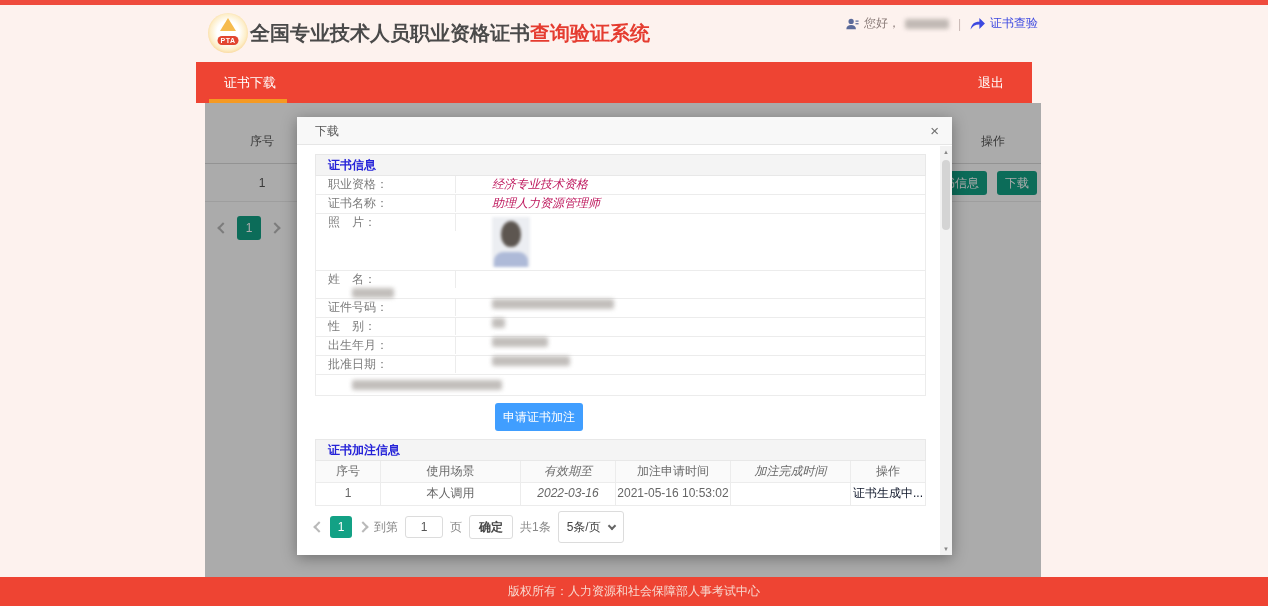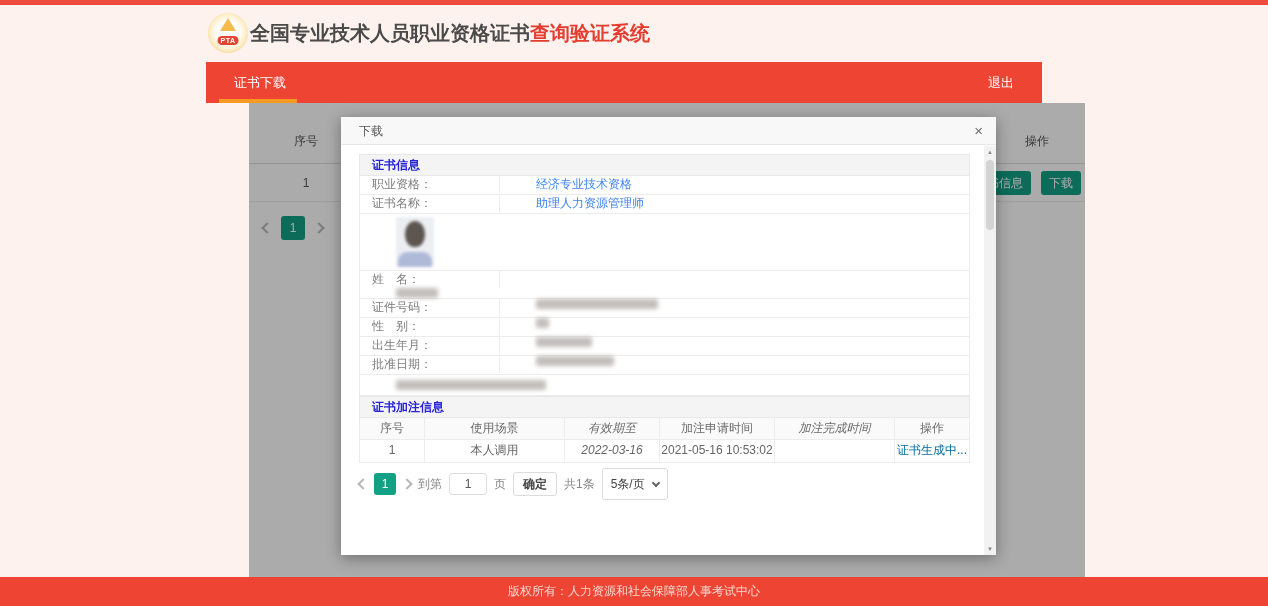--- a/index.html
+++ b/index.html
@@ -23,27 +23,27 @@
   .title .red { color:#e53c30; }
 
   .userbar { position:absolute; right:3px; top:10px; display:flex; align-items:center; gap:5px;
              font-size:12px; color:#8a7b78; }
   .userbar .sep { color:#c9b8b4; margin:0 4px; }
   .userbar .link { color:#3d49e0; cursor:pointer; }
   .masked { display:inline-block; height:10px; border-radius:2px; background:#9a948f;
             filter:blur(2px); opacity:.6; vertical-align:middle; }
 
   
-  .nav { position:absolute; top:62px; left:206px; width:836px; height:41px; background:#ee4433; }
+  .nav { position:absolute; top:62px; left:196px; width:836px; height:41px; background:#ee4433; }
   .nav-tab { position:absolute; left:28px; top:0; line-height:41px; color:#fff; font-size:13px; cursor:pointer; }
   .nav-underline { position:absolute; left:13px; bottom:0; width:78px; height:4px; background:#f59a23; }
   .nav-logout { position:absolute; right:28px; top:0; line-height:41px; color:#fff; font-size:13px; cursor:pointer; }
 
   
-  .content { position:absolute; top:103px; left:205px; width:836px; height:474px; background:#fff;margin-left:44px; }
+  .content { position:absolute; top:103px; left:205px; width:836px; height:474px; background:#fff; }
 
   
   .bgtable { position:absolute; top:16px; left:0; right:0; font-size:12px; color:#555; }
   .bg-head { position:relative; height:45px; border-bottom:1px solid #dcdcdc; }
   .bg-head .c1 { position:absolute; left:0; top:0; width:115px; height:100%; line-height:45px;
                  text-align:center; border-right:1px solid #dcdcdc; }
   .bg-head .c2 { position:absolute; right:0; top:0; width:96px; height:100%; line-height:45px; text-align:center; }
   .bg-row { position:relative; height:38px; border-bottom:1px solid #ececec; }
   .bg-row .c1 { position:absolute; left:0; top:0; width:115px; height:100%; line-height:38px;
                 text-align:center; border-right:1px solid #ececec; }
@@ -74,42 +74,42 @@
   .m-scroll .arr.up { top:3px; } .m-scroll .arr.down { bottom:3px; }
   .m-scroll .thumb { position:absolute; top:14px; left:2px; width:8px; height:70px; background:#d4d4d4; border-radius:4px; cursor:pointer; }
 
   .section-strip { height:22px; background:#f4f4f4; border:1px solid #e8e8e8; line-height:20px;
                    padding-left:12px; font-size:12px; font-weight:bold; color:#2522d8; }
 
   .info-table { border:1px solid #ececec; border-top:none; font-size:12px; color:#7c7c7c; }
   .irow { display:flex; border-bottom:1px solid #ececec; min-height:19px; align-items:flex-start; }
   .irow:last-child { border-bottom:none; }
   .ilabel { width:140px; padding-left:12px; border-right:1px solid #ececec; display:flex; align-items:center; }
-  .ival { flex:1; padding-left:36px; display:flex; align-items:center; color:#3b82f6; }
+  .ival { flex:1; padding-left:36px; display:flex; align-items:center; color:#be185d;font-style:italic; }
   .h19 { min-height:19px; } .h20 { min-height:20px;flex-direction:column; } .hphoto { min-height:56px; }
 
   .photo { width:38px; height:50px; margin:3px 0; position:relative; background:#eceef2;
            overflow:hidden; filter:blur(1.5px); }
   .photo .head { position:absolute; top:4px; left:50%; transform:translateX(-50%); width:20px;
                  height:26px; border-radius:50% 50% 46% 46%; background:#5d5650; }
   .photo .shoulders { position:absolute; bottom:0; left:2px; right:2px; height:15px;
                  background:#aebad8; border-radius:9px 9px 0 0; }
 
   .apply-wrap { position:relative; height:43px; }
   .btn-primary { position:absolute; left:180px; top:7px; width:88px; height:28px; background:#409eff;
                  color:#fff; border:none; border-radius:3px; font-size:12px; cursor:pointer; }
 
   .ann-table { border:1px solid #ececec; border-top:none; font-size:12px; color:#666; }
   .ann-row { display:flex; height:22px; line-height:21px; border-bottom:1px solid #ececec; }
   .ann-row:last-child { border-bottom:none; }
   .ann-row.head { background:#fafafa; color:#6b6b6b; }
   .ann-cell { text-align:center; border-right:1px solid #ececec; overflow:hidden; white-space:nowrap; }
   .ann-cell:last-child { border-right:none; }
   .w1{width:65px;} .w2{width:140px;} .w3{width:95px;font-style:italic;} .w4{width:115px;} .w5{width:120px;font-style:italic;} .w6{flex:1;}
-  .cell-link { color:#0369a1; cursor:pointer; }
+  .cell-link { color:#0f172a; cursor:pointer; }
 
   .m-pager { display:flex; align-items:center; gap:7px; margin-top:5px; font-size:12px; color:#888; }
   .m-pager .pager-num { min-width:22px; height:22px; line-height:22px; }
   .pg-input { width:38px; height:22px; border:1px solid #dcdcdc; border-radius:3px; text-align:center;
               font-size:12px; color:#555; }
   .pg-confirm { height:24px; padding:0 9px; background:#fff; border:1px solid #dcdcdc; border-radius:3px;
                 font-size:12px; font-weight:bold; color:#444; cursor:pointer; }
   .pg-select { display:flex; align-items:center; gap:8px; height:32px; padding:0 8px; border:1px solid #dcdcdc;
                border-radius:3px; color:#444; cursor:pointer; }
   .chev-down { width:6px; height:6px; border-left:2px solid #666; border-bottom:2px solid #666;
@@ -126,20 +126,35 @@
   <div class="topstrip"></div>
 
   <div class="header">
     <div class="brand">
       <div class="logo">
         <div class="petal"></div>
         <div class="pta">PTA</div>
       </div>
       <div class="title"><span>全国专业技术人员职业资格证书</span><span class="red">查询验证系统</span></div>
     </div>
+    <div class="userbar">
+      <svg width="14" height="14" viewBox="0 0 16 16">
+          <circle cx="7" cy="5" r="3" fill="#5b6a9a"></circle>
+          <path d="M1.5 14c0-3.2 2.5-4.8 5.5-4.8s5.5 1.6 5.5 4.8z" fill="#5b6a9a"></path>
+          <rect x="12" y="4" width="3.5" height="1.4" fill="#5b6a9a"></rect>
+          <rect x="12" y="7" width="3.5" height="1.4" fill="#5b6a9a"></rect>
+        </svg>
+      <span>您好，</span>
+      <span class="masked" style="width:44px"></span>
+      <span class="sep">|</span>
+      <svg width="15" height="13" viewBox="0 0 16 14">
+          <path d="M10 5V1l6 6-6 6V8C5.5 8 2.5 10 .5 13.5 1.5 7.5 4.5 5 10 5z" fill="#3d49e0"></path>
+        </svg>
+      <span class="link">证书查验</span>
+    </div>
   </div>
 
   <div class="nav">
     <div class="nav-tab">证书下载</div>
     <div class="nav-underline"></div>
     <div class="nav-logout">退出</div>
   </div>
 
   <div class="content">
 
@@ -176,20 +191,21 @@
         <div class="info-table">
           <div class="irow h19">
             <div class="ilabel">职业资格：</div>
             <div class="ival">经济专业技术资格</div>
           </div>
           <div class="irow h19">
             <div class="ilabel">证书名称：</div>
             <div class="ival">助理人力资源管理师</div>
           </div>
           <div class="irow hphoto">
+            <div class="ilabel">照　片：</div>
             <div class="ival">
               <div class="photo">
                 <div class="head"></div>
                 <div class="shoulders"></div>
               </div>
             </div>
           </div>
           <div class="irow h20">
             <div class="ilabel">姓　名：</div>
             <div class="ival">
@@ -221,20 +237,23 @@
               </div>
           </div>
           <div class="irow h20">
             <div class="ilabel"></div>
             <div class="ival">
                 <span class="masked" style="width:150px"></span>
               </div>
           </div>
         </div>
 
+        <div class="apply-wrap">
+          <button class="btn-primary">申请证书加注</button>
+        </div>
 
         <div class="section-strip">证书加注信息</div>
         <div class="ann-table">
           <div class="ann-row head">
             <div class="ann-cell w1">序号</div>
             <div class="ann-cell w2">使用场景</div>
             <div class="ann-cell w3">有效期至</div>
             <div class="ann-cell w4">加注申请时间</div>
             <div class="ann-cell w5">加注完成时间</div>
             <div class="ann-cell w6">操作</div>

